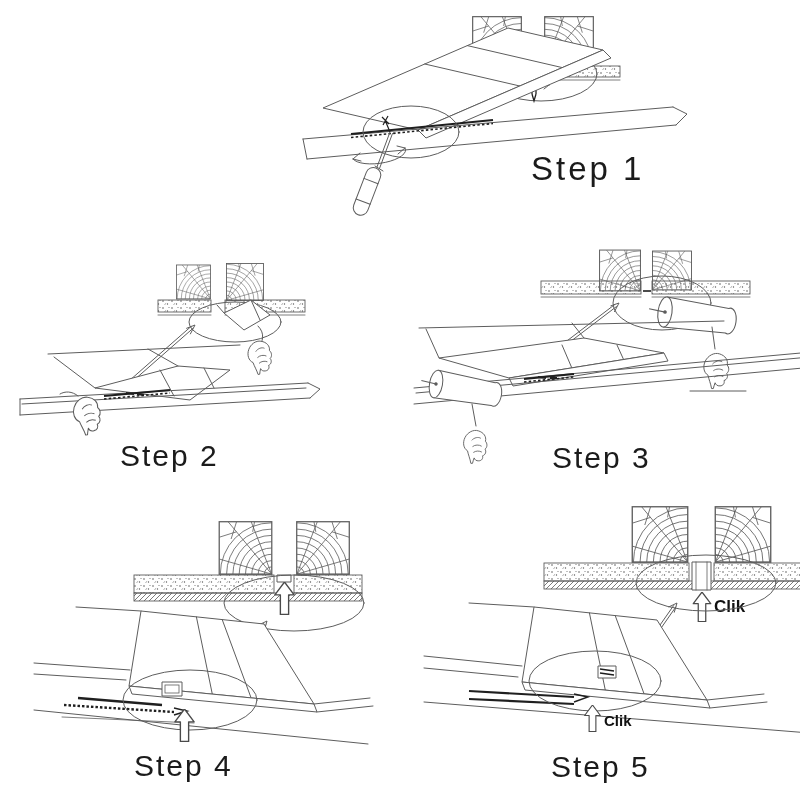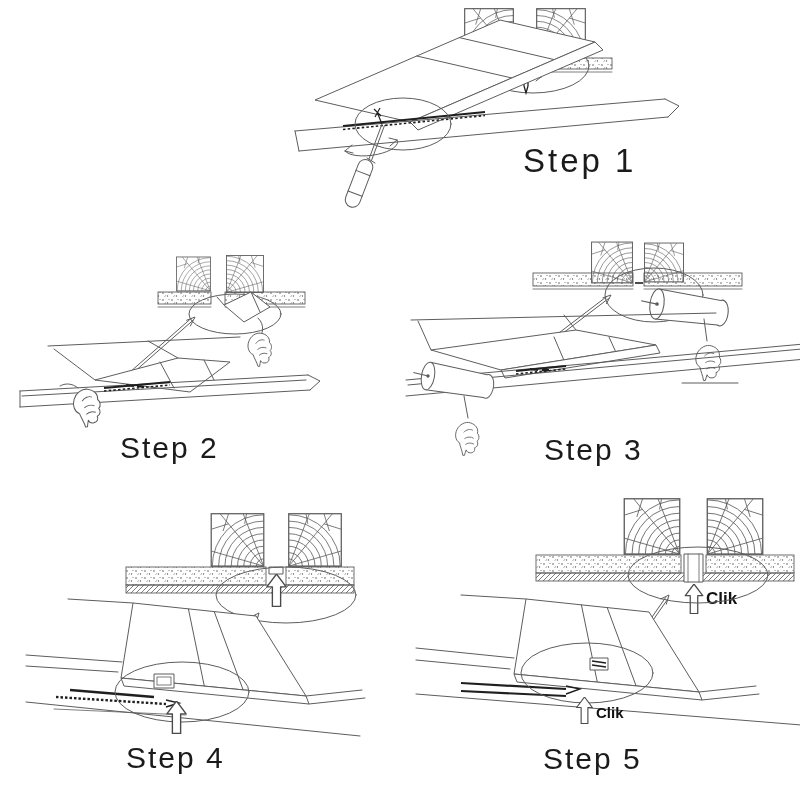--- a/index.html
+++ b/index.html
@@ -4,21 +4,21 @@
 <style>
   :root{
     --background:#ffffff;
     --line:#5d5d5d;
     --dark:#1f1f1f;
     --text:#1b1b1b;
   }
   html,body{margin:0;padding:0;background:var(--background);}
   body{width:800px;height:800px;font-family:"Liberation Sans",sans-serif;}
   .canvas{position:relative;width:800px;height:800px;background:var(--background);overflow:hidden;}
-  figure.step{position:absolute;margin:0;padding:0;}
+  figure.step{position:absolute;margin:8px;padding:0;}
   svg{display:block;overflow:visible;}
   .ln{fill:none;stroke:var(--line);stroke-width:1;stroke-linecap:round;stroke-linejoin:round;}
   .lt{fill:none;stroke:var(--line);stroke-width:.8;stroke-linecap:round;}
   .wfill{fill:#ffffff;stroke:var(--line);stroke-width:1;stroke-linejoin:round;}
   .dk{fill:none;stroke:var(--dark);stroke-linecap:butt;}
   .spk{fill:url(#speck);stroke:var(--line);stroke-width:.9;}
   .htc{fill:url(#hatch);stroke:var(--line);stroke-width:.9;}
   .step-label{font-family:"Liberation Sans",sans-serif;font-size:30px;fill:var(--text);letter-spacing:2px;}
   .step-label.big{font-size:33px;letter-spacing:3px;}
   .clik{font-family:"Liberation Sans",sans-serif;font-size:17px;font-weight:bold;fill:#111111;}
@@ -112,21 +112,21 @@
           <rect x="-7.5" y="0" width="15" height="50" rx="7.5" class="wfill"></rect>
           <path class="ln" d="M-7.5,14 L7.5,14 M-7.5,36 L7.5,36"></path>
         </g>
         <path class="ln" d="M60,151 A26,9.5 -8 1 0 112,140"></path>
         <path class="ln" d="M60,151 l7,-6 M60,151 l8,2 M112,140 l-7,6 M112,140 l-8,-2"></path>
       </g>
       <text class="step-label big" x="238" y="172">Step 1</text>
     </svg>
   </figure>
 
-  <figure class="step" style="left:8px;top:228px;width:330px;height:247px">
+  <figure class="step" style="left:0;top:228px;width:330px;height:247px">
     <svg width="330" height="247" viewBox="0 0 330 247">
       <g>
         <use href="#grain" x="168" y="27" width="35" height="38"></use>
         <g transform="translate(474,0) scale(-1,1)">
             <use href="#grain" x="217" y="27" width="40" height="38"></use>
           </g>
         <rect x="150" y="64" width="53" height="12" class="spk"></rect>
         <rect x="217" y="64" width="80" height="12" class="spk"></rect>
         <path class="lt" d="M150,79 L203,79 M217,79 L297,79"></path>
       </g>

